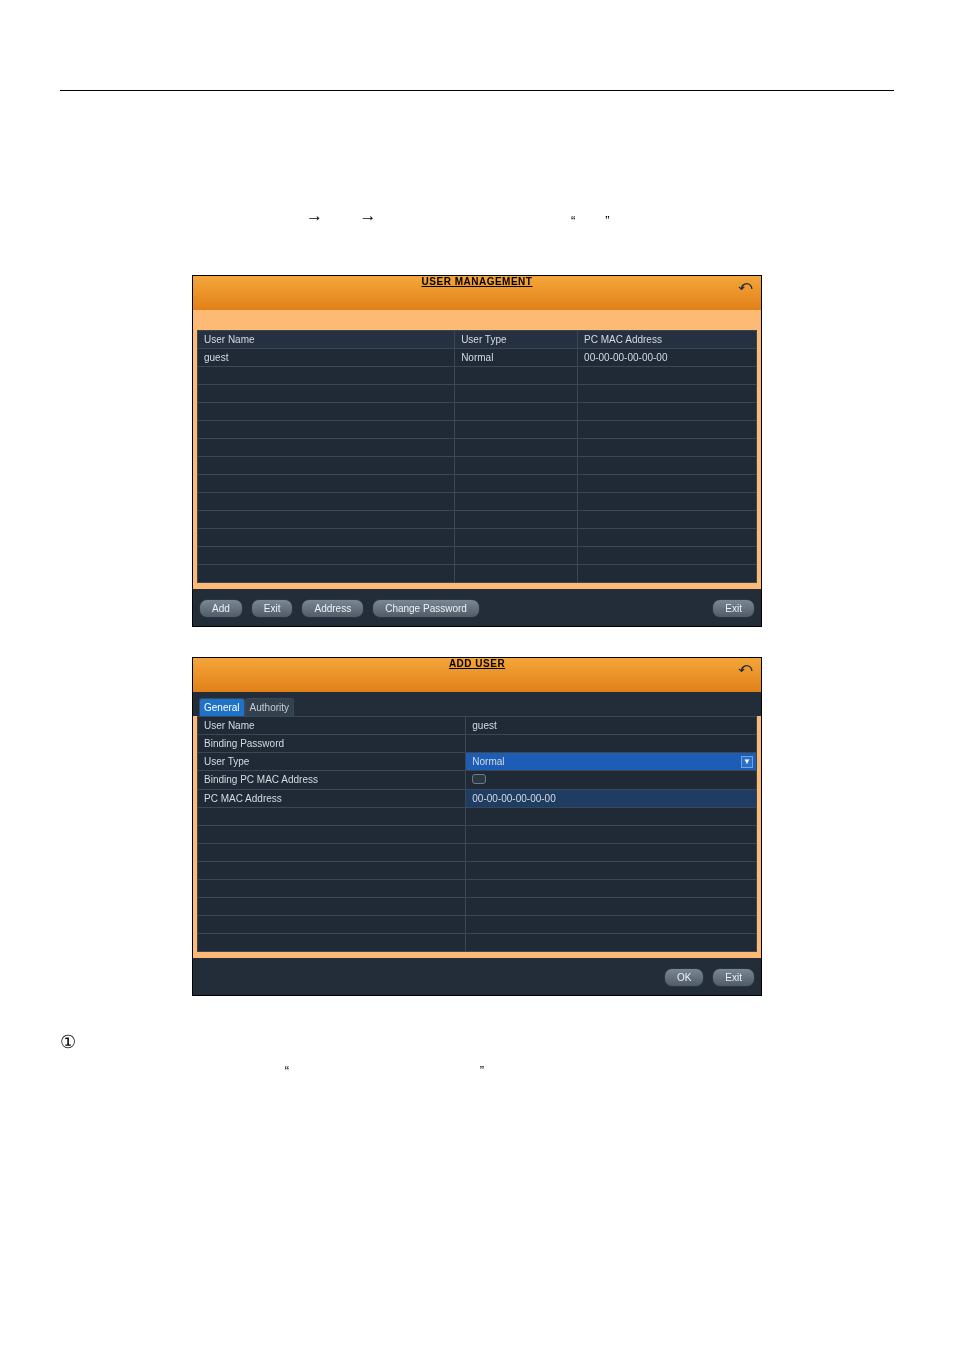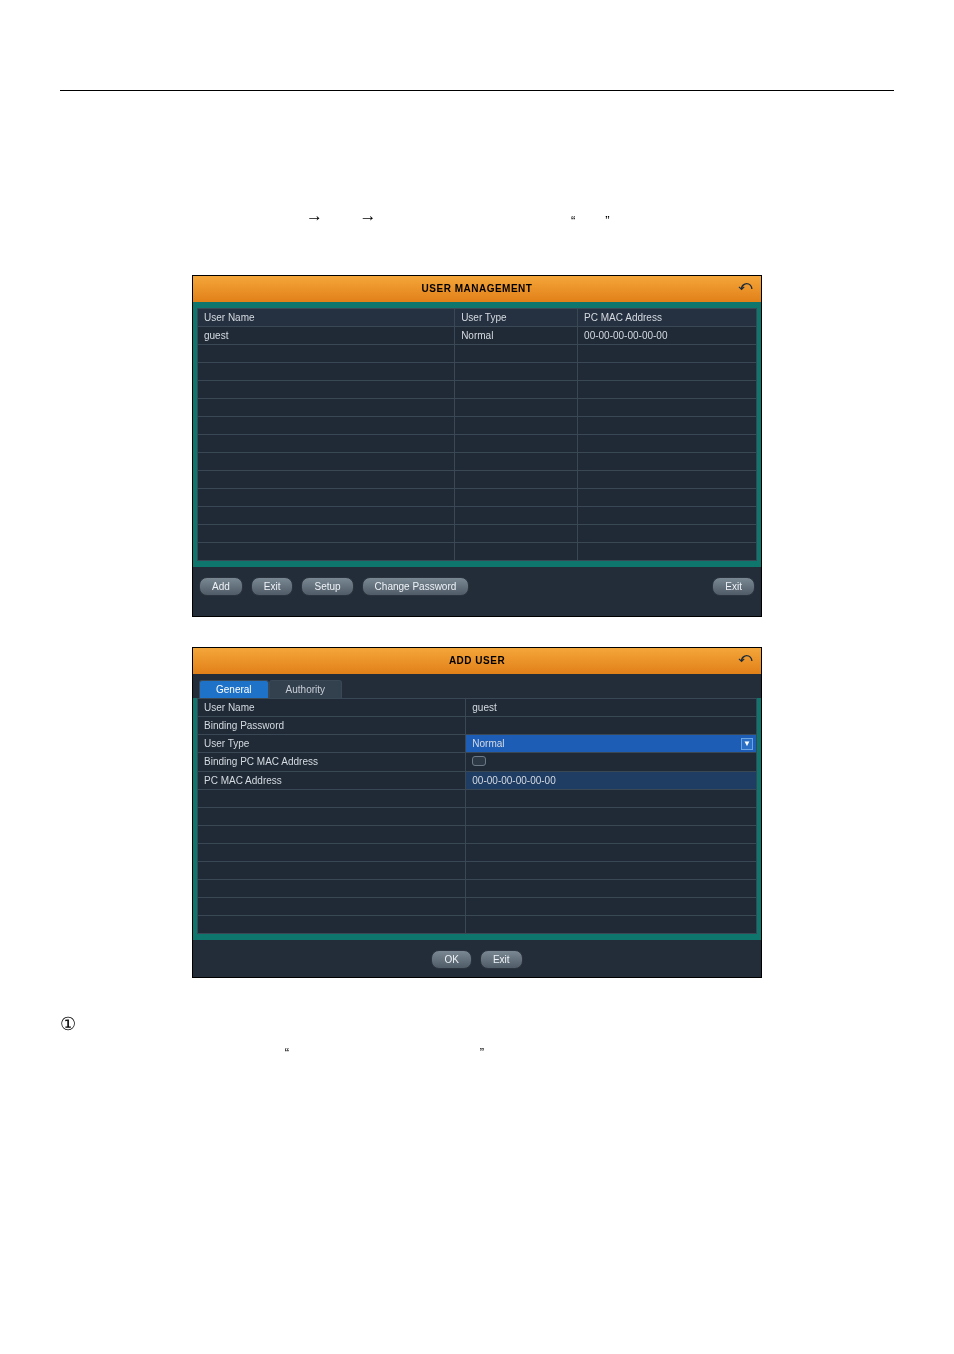--- a/index.html
+++ b/index.html
@@ -45,37 +45,38 @@
     margin: 8px auto 30px auto;
     background: #19232f;
     border: 1px solid #000;
     font-size: 10px;
     color: #c7cdd6;
   }
   .window-titlebar {
     position: relative;
     background: linear-gradient(to bottom, #f4a63a, #e18018);
     color: #000;
-    height: 26px;
+    height: 34px;
     display: flex;
-    align-items: center;
+    align-items: flex-start;
     justify-content: center;
     font-weight: bold;
     letter-spacing: 0.5px;
     font-size: 10px;
+    text-decoration: underline;
   }
   .window-titlebar .back-icon {
     position: absolute;
     right: 8px;
     top: 2px;
     color: #1a2a3a;
     font-weight: bold;
     font-size: 13px;
   }
-  .window-body { padding: 6px 4px 6px 4px; background: #0f766e; }
+  .window-body { padding: 20px 4px 6px 4px; background: #fdba74; }
   .um-table {
     width: 100%;
     border-collapse: collapse;
     background: #1f2a36;
   }
   .um-table th, .um-table td {
     border: 1px solid #3a4856;
     padding: 3px 6px;
     text-align: left;
     font-weight: normal;
@@ -83,21 +84,21 @@
     height: 18px;
     color: #d5dae1;
   }
   .um-table th { background: #253140; }
   .um-table tr.sel td { background: #1e5db6; color: #fff; }
   .um-table .c1 { width: 46%; }
   .um-table .c2 { width: 22%; }
   .um-table .c3 { width: 32%; }
   .window-footer {
     background: #222d39;
-    padding: 10px 6px 20px 6px;
+    padding: 10px 6px 8px 6px;
     display: flex;
     gap: 8px;
   }
   .btn {
     background: linear-gradient(to bottom, #7a8894, #4f5c68);
     border: 1px solid #2b343e;
     border-radius: 8px;
     padding: 2px 12px;
     color: #eef2f6;
     font-size: 10px;
@@ -107,21 +108,21 @@
   }
   .btn.small { min-width: 36px; }
   .flex-spacer { flex: 1; }
   .tabs {
     display: flex;
     padding: 6px 6px 0 6px;
     background: #222d39;
     gap: 0;
   }
   .tab {
-    padding: 3px 16px;
+    padding: 3px 4px;
     font-size: 10px;
     color: #c7cdd6;
     border: 1px solid #3a4856;
     border-bottom: none;
     background: #33404e;
     border-radius: 3px 3px 0 0;
   }
   .tab.active {
     background: #1e72c8;
     color: #fff;
@@ -161,21 +162,21 @@
     display:inline-block;
     width:14px; height:10px;
     border:1px solid #6c7a88;
     border-radius:3px;
     background:#2c3844;
   }
   .add-user-footer {
     background:#222d39;
     padding:10px 6px 8px 6px;
     display:flex;
-    justify-content:center;
+    justify-content:flex-end;
     gap:8px;
   }
   .circled-num {
     display:inline-block;
     font-size:18px;
     margin-right:6px;
   }
   .after-windows { line-height:1.8; }
   .line-ghost { color: rgba(0,0,0,0); }
   .line-ghost .q { color:#000; font-size:13px; }
@@ -270,21 +271,21 @@
               <td class="c1">&nbsp;</td>
               <td class="c2">&nbsp;</td>
               <td class="c3">&nbsp;</td>
             </tr>
           </tbody>
       </table>
     </div>
     <div class="window-footer">
       <div class="btn small">Add</div>
       <div class="btn small">Exit</div>
-      <div class="btn small">Setup</div>
+      <div class="btn small">Address</div>
       <div class="btn">Change Password</div>
       <div class="flex-spacer"></div>
       <div class="btn small">Exit</div>
     </div>
   </div>
 
   <div class="window">
     <div class="window-titlebar">
       <span>ADD USER</span>
       <span class="back-icon">⤺</span>

